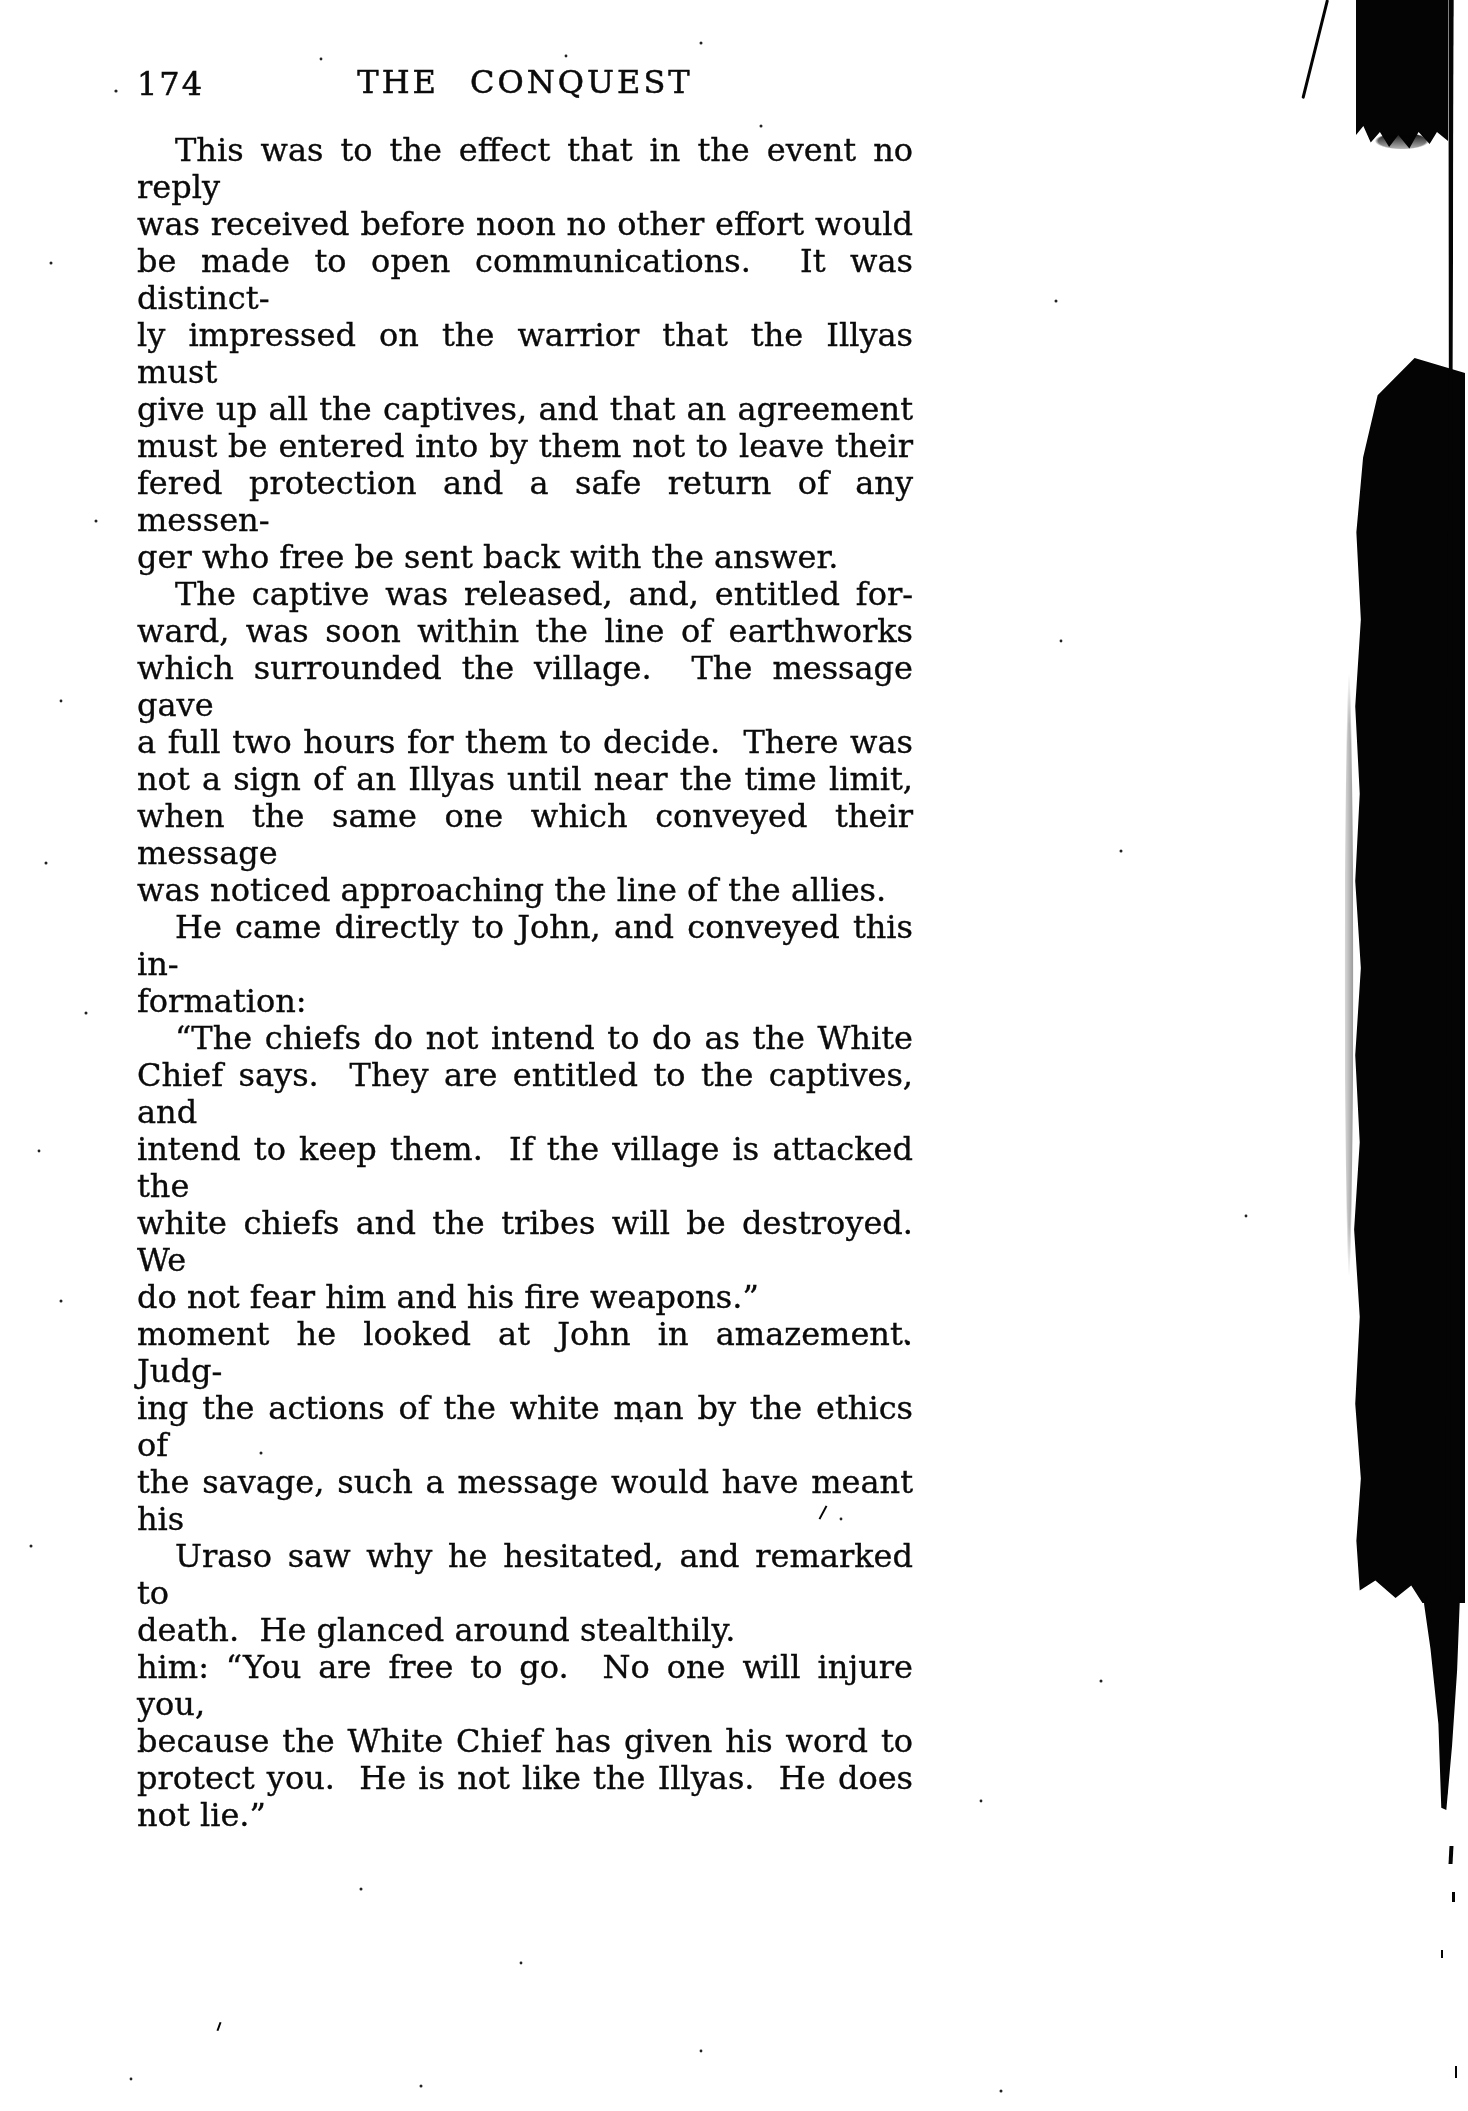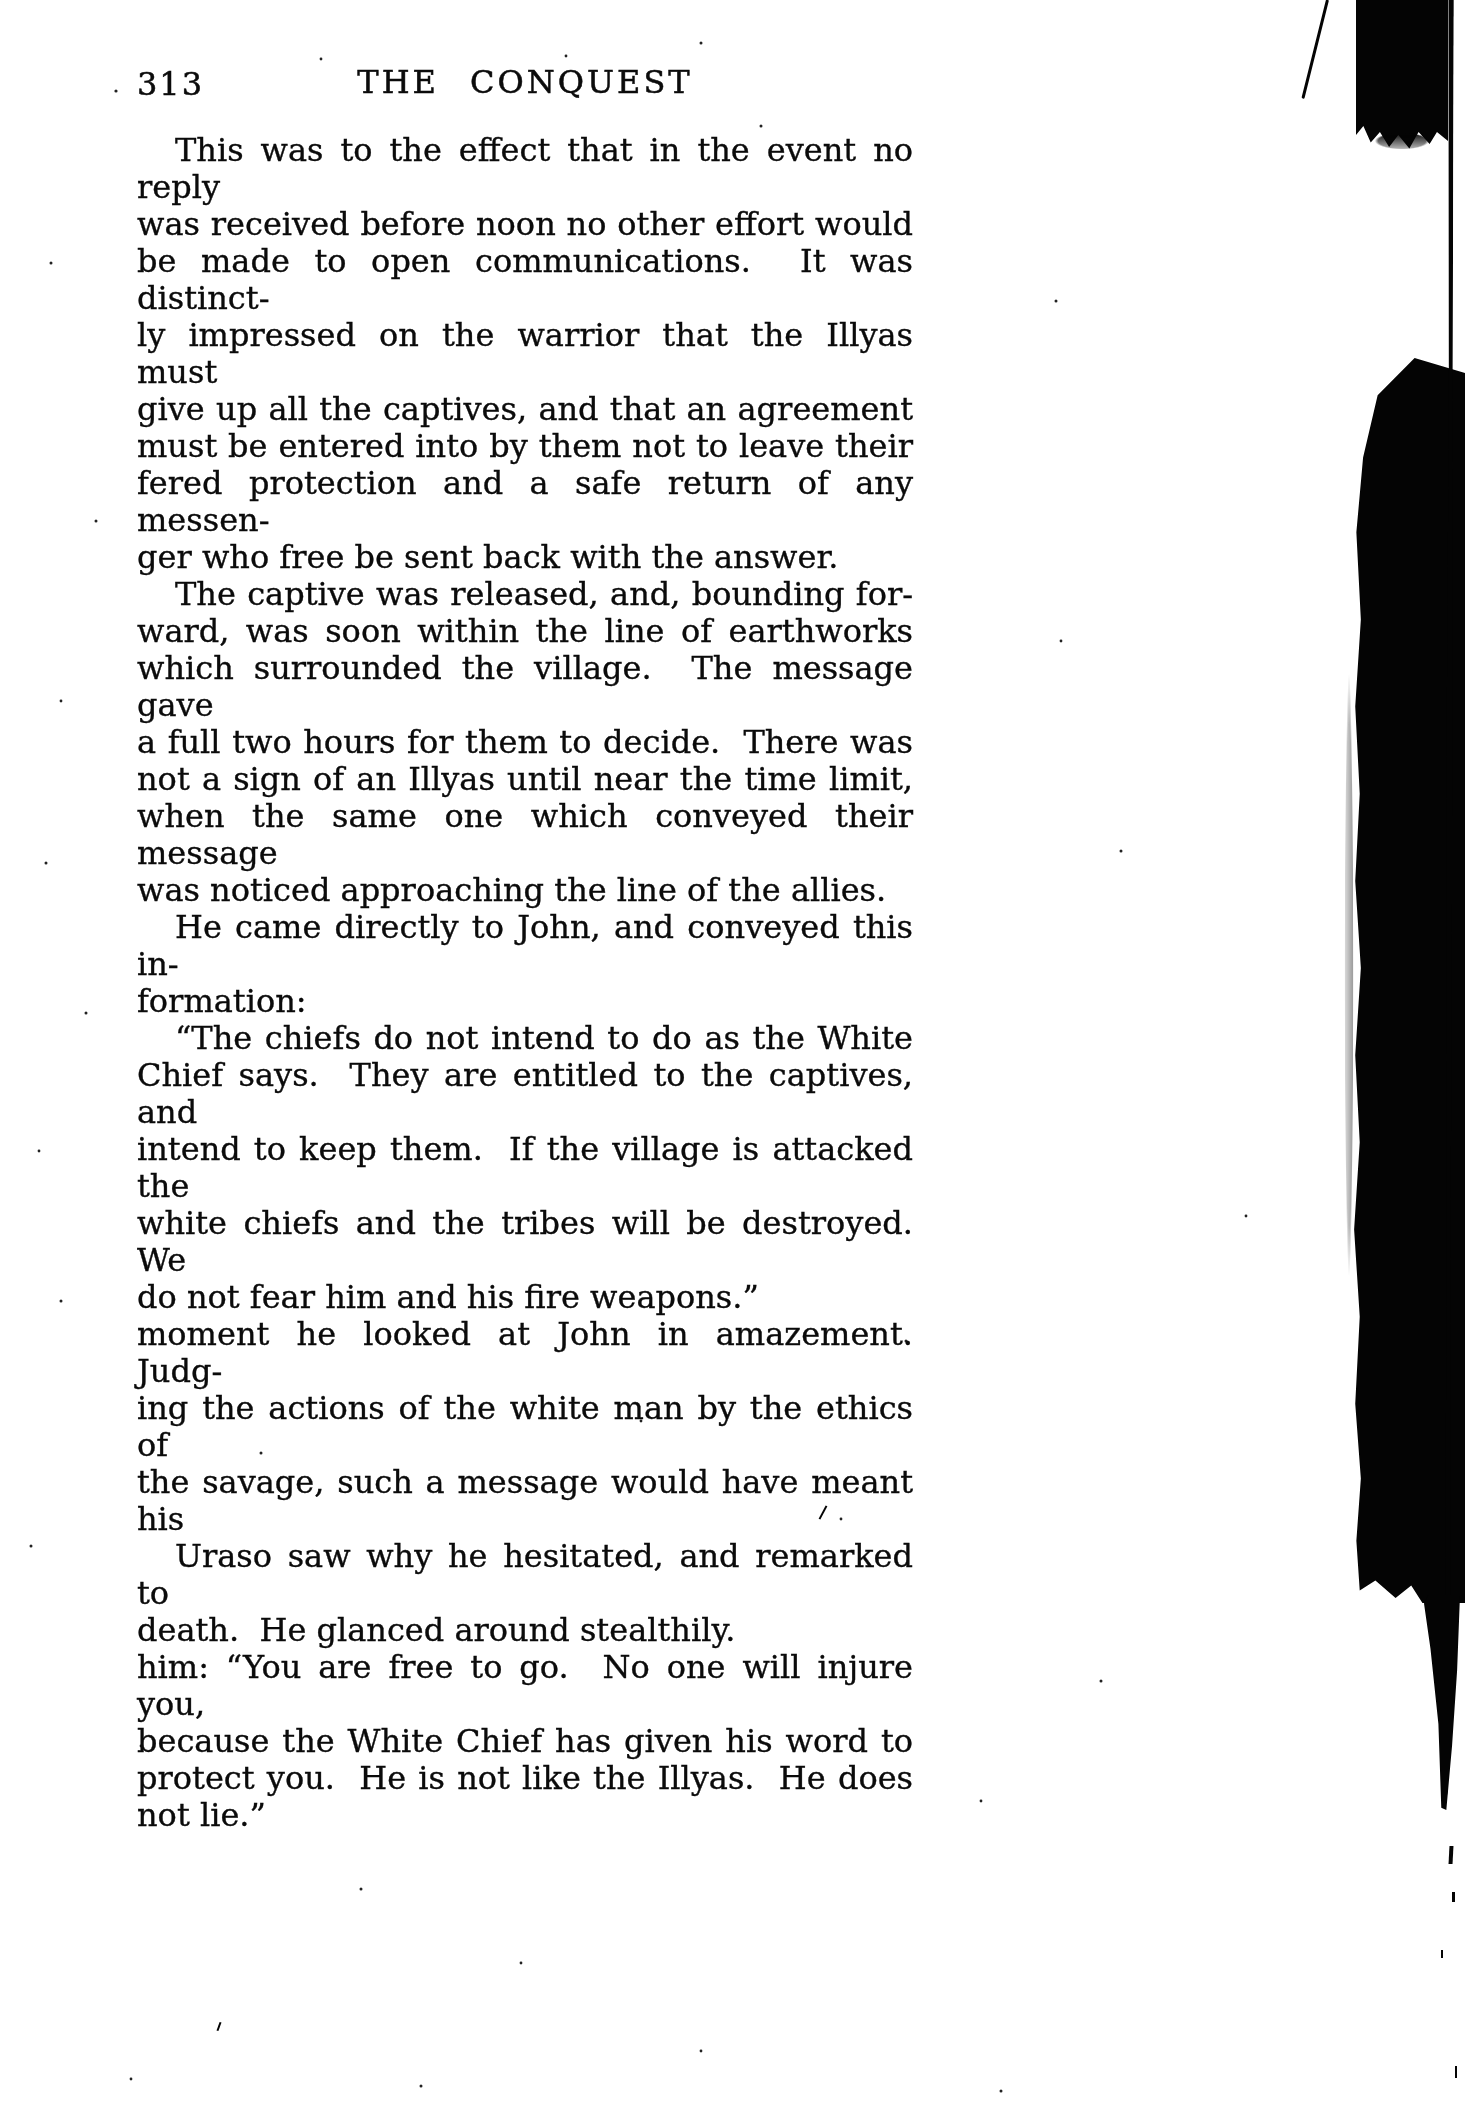--- a/index.html
+++ b/index.html
@@ -103,34 +103,34 @@
   }
 </style>
 </head>
 <body>
 
 <div class="page">
 
   <div class="specks"></div>
 
   <header class="header">
-    <span class="pagenum">313</span>
+    <span class="pagenum">174</span>
     <span class="title">THE CONQUEST</span>
   </header>
 
   <main class="lines">
       <div class="line indent">This was to the effect that in the event no reply</div>
       <div class="line">was received before noon no other effort would</div>
       <div class="line">be made to open communications.  It was distinct-</div>
       <div class="line">ly impressed on the warrior that the Illyas must</div>
       <div class="line">give up all the captives, and that an agreement</div>
       <div class="line">must be entered into by them not to leave their</div>
       <div class="line">fered protection and a safe return of any messen-</div>
       <div class="line pend">ger who free be sent back with the answer.</div>
-      <div class="line indent">The captive was released, and, bounding for-</div>
+      <div class="line indent">The captive was released, and, entitled for-</div>
       <div class="line">ward, was soon within the line of earthworks</div>
       <div class="line">which surrounded the village.  The message gave</div>
       <div class="line">a full two hours for them to decide.  There was</div>
       <div class="line">not a sign of an Illyas until near the time limit,</div>
       <div class="line">when the same one which conveyed their message</div>
       <div class="line pend">was noticed approaching the line of the allies.</div>
       <div class="line indent">He came directly to John, and conveyed this in-</div>
       <div class="line pend">formation:</div>
       <div class="line indent">“The chiefs do not intend to do as the White</div>
       <div class="line">Chief says.  They are entitled to the captives, and</div>

